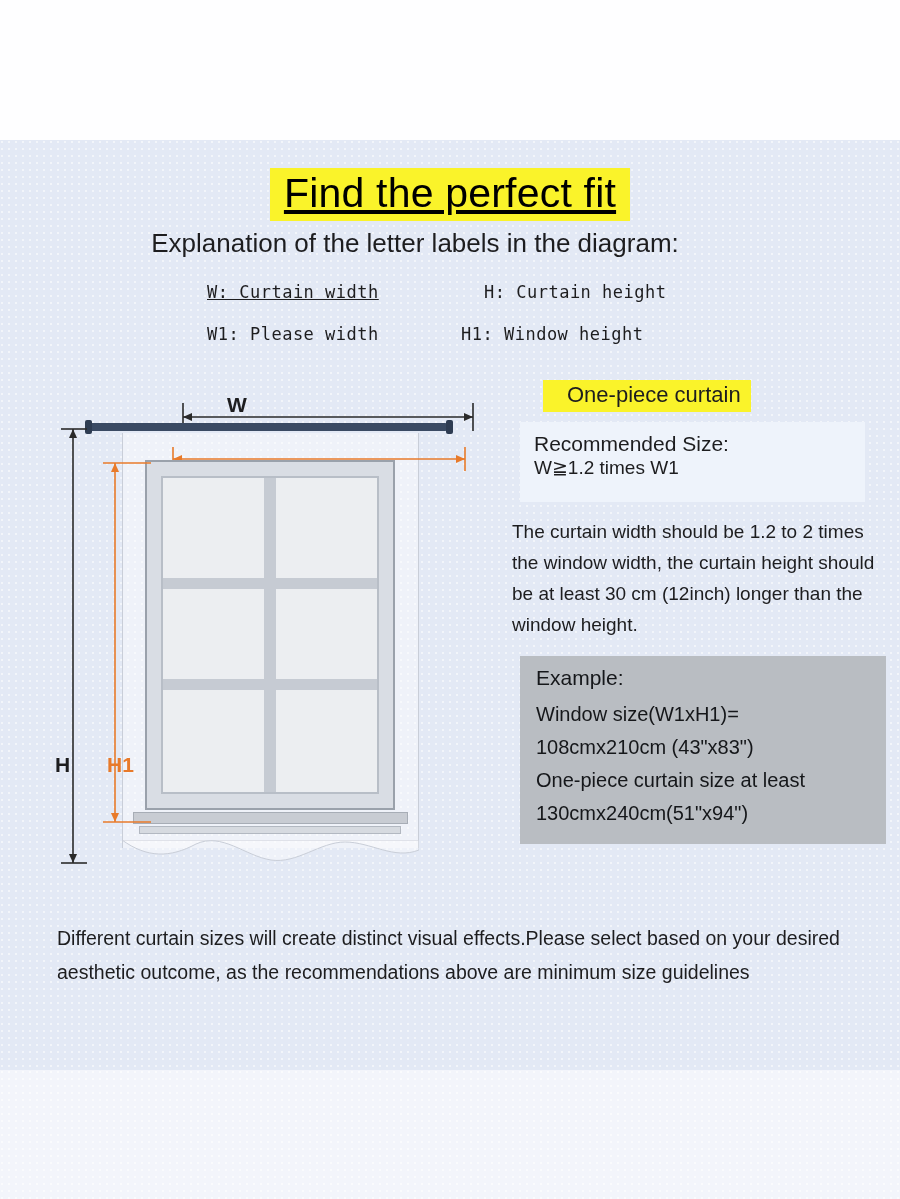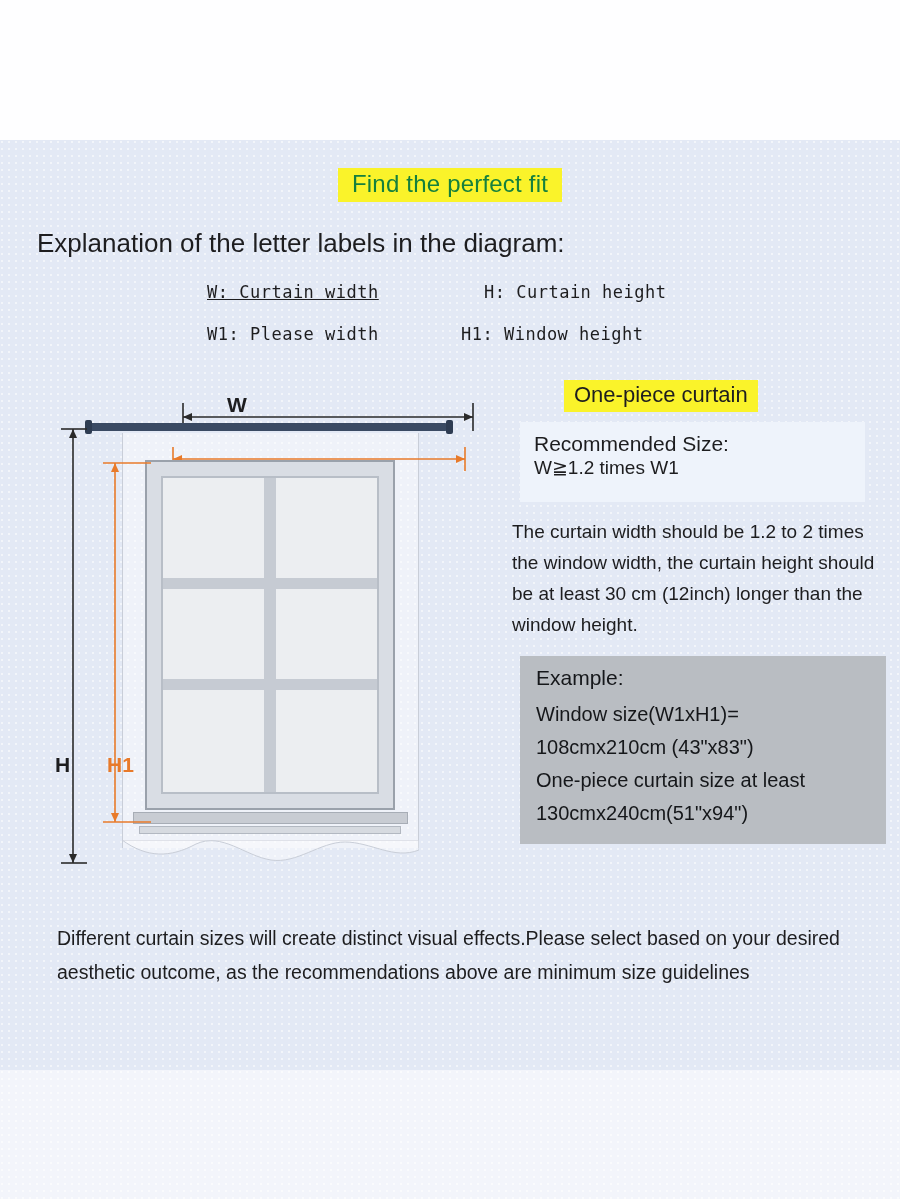--- a/index.html
+++ b/index.html
@@ -41,27 +41,28 @@
   .hl-yellow {
     background: #faf32a;
     display: inline-block;
     padding: 2px 14px 4px 14px;
   }
   #title-wrap {
     position: absolute; left: 0; top: 28px; width: 900px;
     text-align: center;
   }
   #title {
-    font-size: 24px;
-    color: #15803d;
+    font-size: 41px;
+    color: #000000;
     letter-spacing: 0.2px;
+    text-decoration: underline;
   }
   #subtitle {
     position: absolute; left: 0; top: 88px; width: 793px;
-    text-align: left;
+    text-align: center;
     font-size: 26px;
     color: #1d1d1f;
     padding-left: 37px;
   }
   .legend-row {
     position: absolute;
     font-family: "DejaVu Sans Mono", monospace;
     font-size: 17px;
     color: #1d1d1f;
     letter-spacing: 0.5px;
@@ -74,22 +75,22 @@
   
   #right-col {
     position: absolute;
     left: 512px; top: 240px; width: 372px;
   }
   #onepiece-badge {
     font-size: 22px;
     color: #1d1d1f;
     background: #faf32a;
     display: inline-block;
-    padding: 2px 10px 4px 10px;
-    margin-left: 52px;
+    padding: 2px 10px 4px 24px;
+    margin-left: 31px;
   }
   #rec-box {
     margin-top: 10px;
     margin-left: 8px;
     width: 345px;
     background: #eef3fb;
     padding: 10px 14px 14px 14px;
   }
   #rec-box .rec-title {
     font-size: 21px; color: #1d1d1f; 

